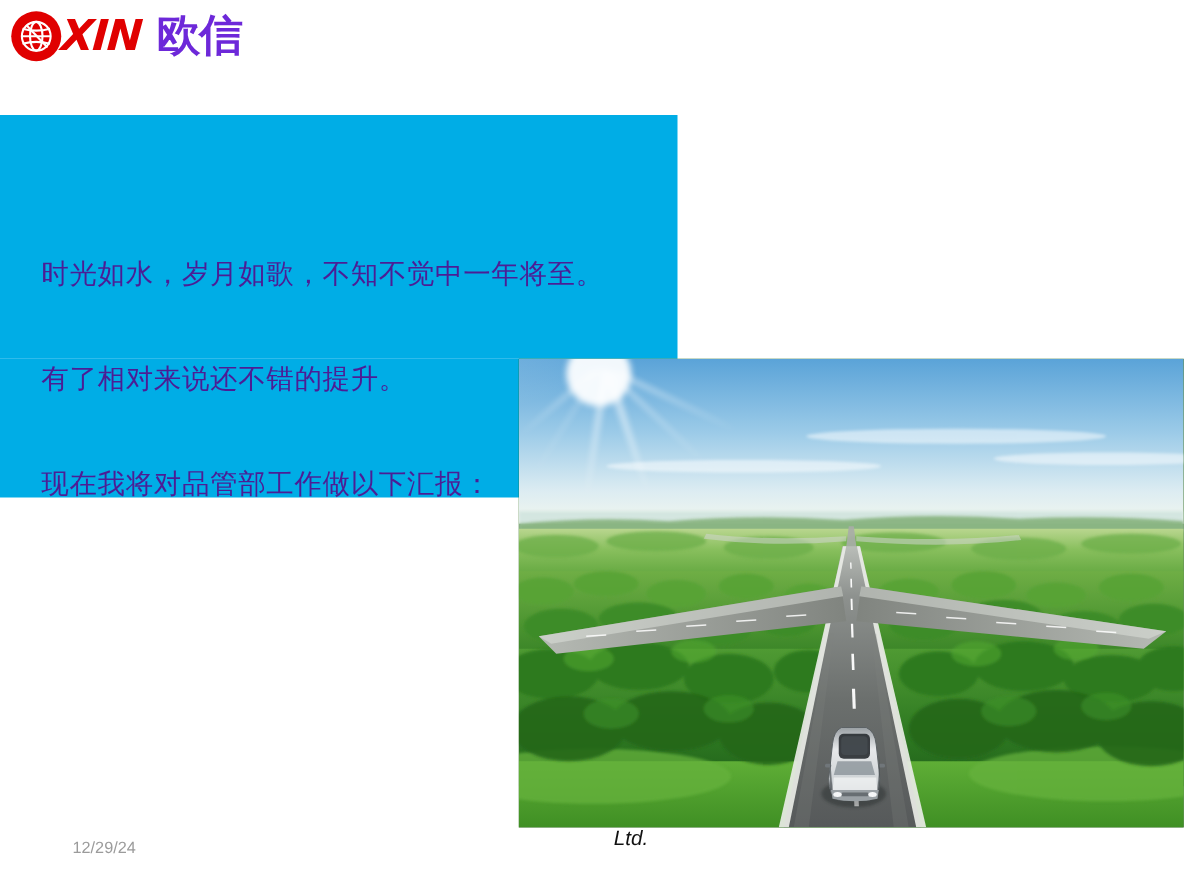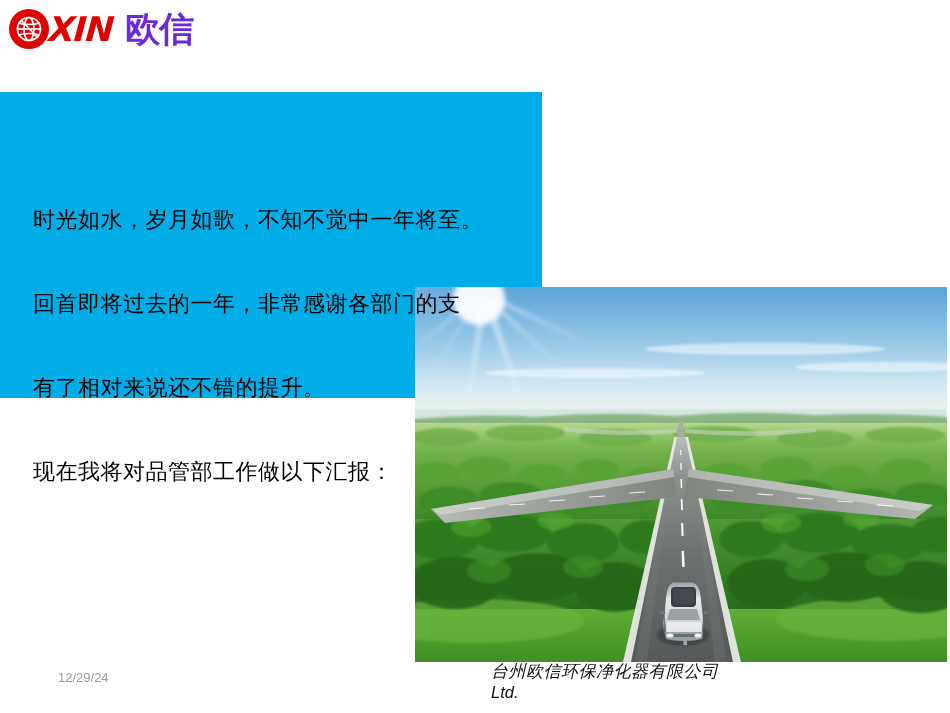--- a/index.html
+++ b/index.html
@@ -77,21 +77,21 @@
     top: 287px;
     width: 416px;
     height: 111px;
     background: #00ADE6;
   }
   #blue-text {
     position: absolute;
     left: 33px;
     top: 150px;
     width: 500px;
-    color: #000000;
+    color: #4c1d95;
     font-family: "DejaVu Sans", "Liberation Sans", sans-serif;
     font-size: 22px;
     line-height: 28px;
     letter-spacing: 0.5px;
     white-space: pre-wrap;
     z-index: 5;
   }
   #blue-text .tline { display: block; }
 
   
@@ -159,21 +159,20 @@
     </span>
     <span id="logo-word">XIN</span>
     <span id="logo-cn">欧信</span>
   </div>
 
   <div id="blue-upper"></div>
   <div id="blue-lower"></div>
 
   <div id="blue-text">
     <span class="tline">时光如水，岁月如歌，不知不觉中一年将至。</span>
-    <span class="tline">回首即将过去的一年，非常感谢各部门的支</span>
     <span class="tline">有了相对来说还不错的提升。</span>
     <span class="tline">现在我将对品管部工作做以下汇报：</span>
   </div>
 
   <div id="photo">
     <svg viewBox="0 0 532 375" preserveAspectRatio="none" xmlns="http://www.w3.org/2000/svg">
       <defs>
         <linearGradient id="skyGrad" x1="0" y1="0" x2="0" y2="1">
           <stop offset="0%" stop-color="#5aa3d8"></stop>
           <stop offset="45%" stop-color="#9ccbe8"></stop>
@@ -398,17 +397,16 @@
 
         <path d="M249,318 L251,345 L249,345 Z" fill="#4b5155" opacity="0.7"></path>
         <path d="M289,318 L287,345 L289,345 Z" fill="#4b5155" opacity="0.7"></path>
       </g>
     </svg>
   </div>
 
   <div id="footer-date">12/29/24</div>
 
   <div id="footer-company">
-    <span class="cn">台州欧信环保净化器有限公司</span>
     <span class="en">Ltd.</span>
   </div>
 
 </div>
 
 </body></html>

